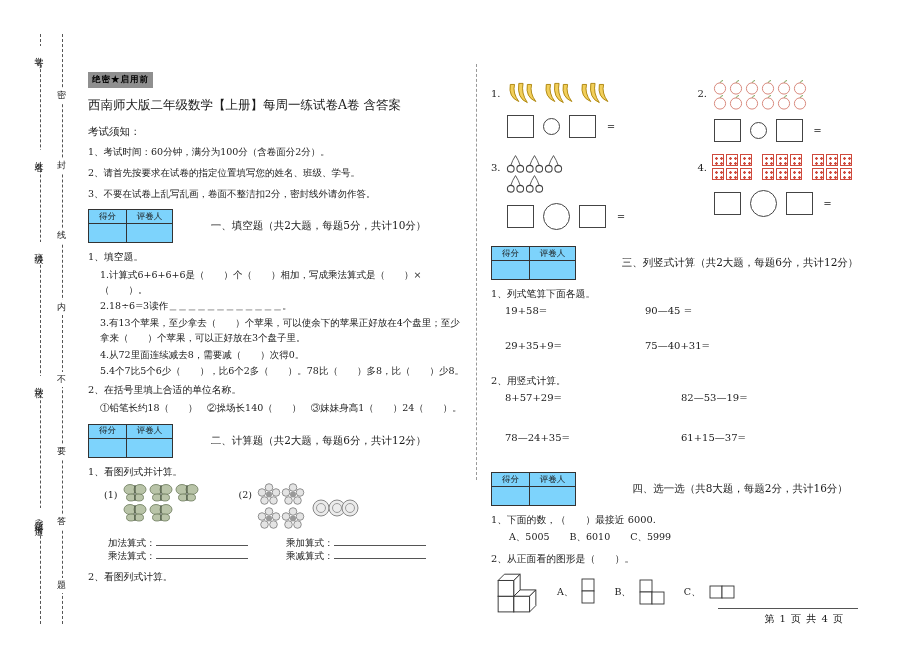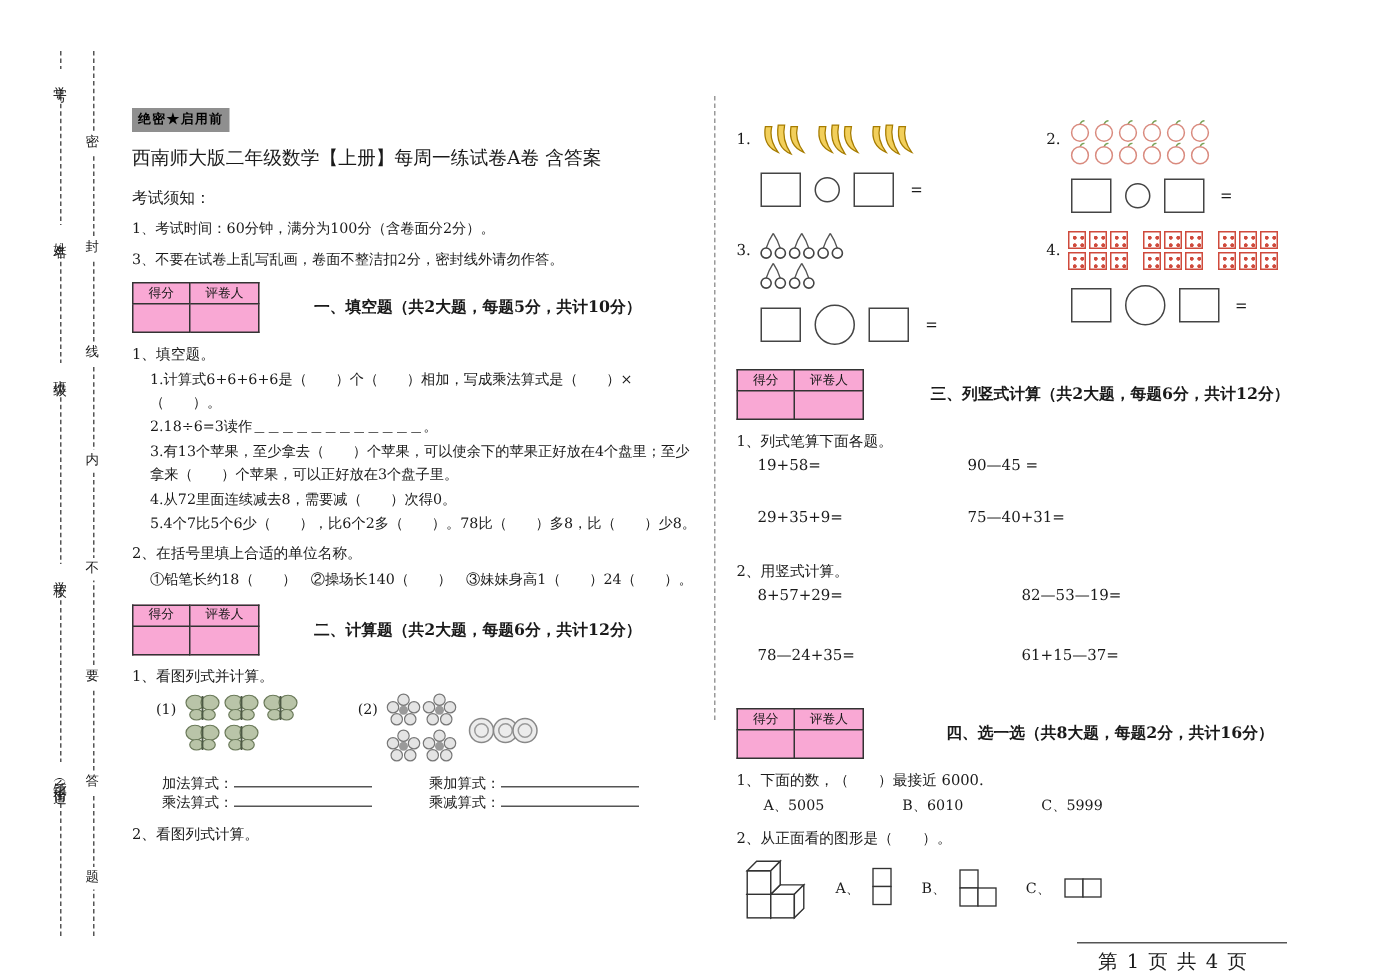--- a/index.html
+++ b/index.html
@@ -25,27 +25,27 @@
   .col-div  { border-left:1px dashed #999; margin:26px 0 34px; }
   .col-right{ flex:1; padding:42px 16px 0 14px; }
 
   .secrecy { display:inline-block; background:#8f8f8f; color:#000; font-size:8.5px;
              font-weight:bold; padding:2px 4px; letter-spacing:1px; }
   .title { font-size:12.5px; font-weight:normal; white-space:nowrap; margin:9px 0 11px; }
   .notice-h { font-size:10.5px; font-weight:normal; margin-bottom:7px; }
   .notice-item { font-size:9.5px; margin-bottom:8px; }
 
   .sec-header { display:flex; align-items:center; margin:8px 0 8px; }
-  .score-table { border-collapse:collapse; background:#f9a8d4; }
+  .score-table { border-collapse:collapse; background:#7dd3fc; }
   .score-table td { border:1px solid #333; text-align:center; font-size:8.5px; }
   .score-table tr.h td { height:14px; padding:0 5px; }
   .score-table tr.h td:first-child { width:38px; }
   .score-table tr.h td:last-child  { width:46px; }
   .score-table tr.b td { height:19px; }
-  .sec-title { flex:1; text-align:center; font-weight:bold; font-size:10.5px; }
+  .sec-title { flex:1; text-align:center; font-weight:normal; font-size:10.5px; }
 
   .q-label { font-size:9.8px; margin:5px 0 4px; }
   .fill-item { font-size:9.5px; line-height:1.55; padding-left:12px; margin-bottom:2px; }
 
   
   .img-problem { display:flex; gap:34px; margin:3px 0 4px 16px; align-items:flex-start; }
   .img-group { display:flex; gap:5px; align-items:flex-start; }
   .sub-num { font-size:9.5px; margin-top:6px; }
   .wrap { display:flex; flex-wrap:wrap; }
   .butterflies { width:82px; }
@@ -75,26 +75,26 @@
   .op-circle { width:17px; height:17px; border:1px solid #444; border-radius:50%; }
   .op-circle.big { width:27px; height:27px; }
   .eqsign { font-size:12px; }
 
   
   .calc-row { display:flex; margin:0 0 24px 14px; font-size:10px; }
   .calc-row span:first-child { width:140px; }
   .calc-row.tall { margin-bottom:29px;gap:36px; }
 
   
-  .opt-row { display:flex; gap:52px; margin:3px 0 9px 18px; font-size:9.5px; }
+  .opt-row { display:flex; gap:20px; margin:3px 0 9px 18px; font-size:9.5px; }
   .shape-row { display:flex; align-items:center; gap:8px; margin:4px 0 0 4px; font-size:9.5px; }
   .shape-row .lbl { margin-left:10px; }
 
-  .footer { position:absolute; right:62px; bottom:0; font-size:13px; letter-spacing:1px;
-            border-top:1px solid #555; padding:3px 14px 0; min-width:140px; text-align:left; }
+  .footer { position:absolute; right:62px; bottom:24px; font-size:10px; letter-spacing:1px;
+            border-top:1px solid #555; padding:3px 14px 0; min-width:140px; text-align:right; }
 </style>
 </head>
 <body>
 
 <div class="rail">
   <div class="rail-line l1"></div>
   <div class="rail-line l2"></div>
   <div class="rail-field" style="top:46px">学号</div>
   <div class="rail-field" style="top:150px">姓名</div>
   <div class="rail-field" style="top:242px">班级</div>
@@ -112,20 +112,21 @@
 
 <div class="main">
 
   <div class="col-left">
 
     <div class="secrecy">绝密★启用前</div>
     <div class="title">西南师大版二年级数学【上册】每周一练试卷A卷 含答案</div>
 
     <div class="notice-h">考试须知：</div>
     <div class="notice-item">1、考试时间：60分钟，满分为100分（含卷面分2分）。</div>
+    <div class="notice-item">2、请首先按要求在试卷的指定位置填写您的姓名、班级、学号。</div>
     <div class="notice-item">3、不要在试卷上乱写乱画，卷面不整洁扣2分，密封线外请勿作答。</div>
 
     <div class="sec-header">
       <table class="score-table">
         <tbody>
             <tr class="h">
           <td>得分</td>
           <td>评卷人</td>
         </tr>
         <tr class="b">

